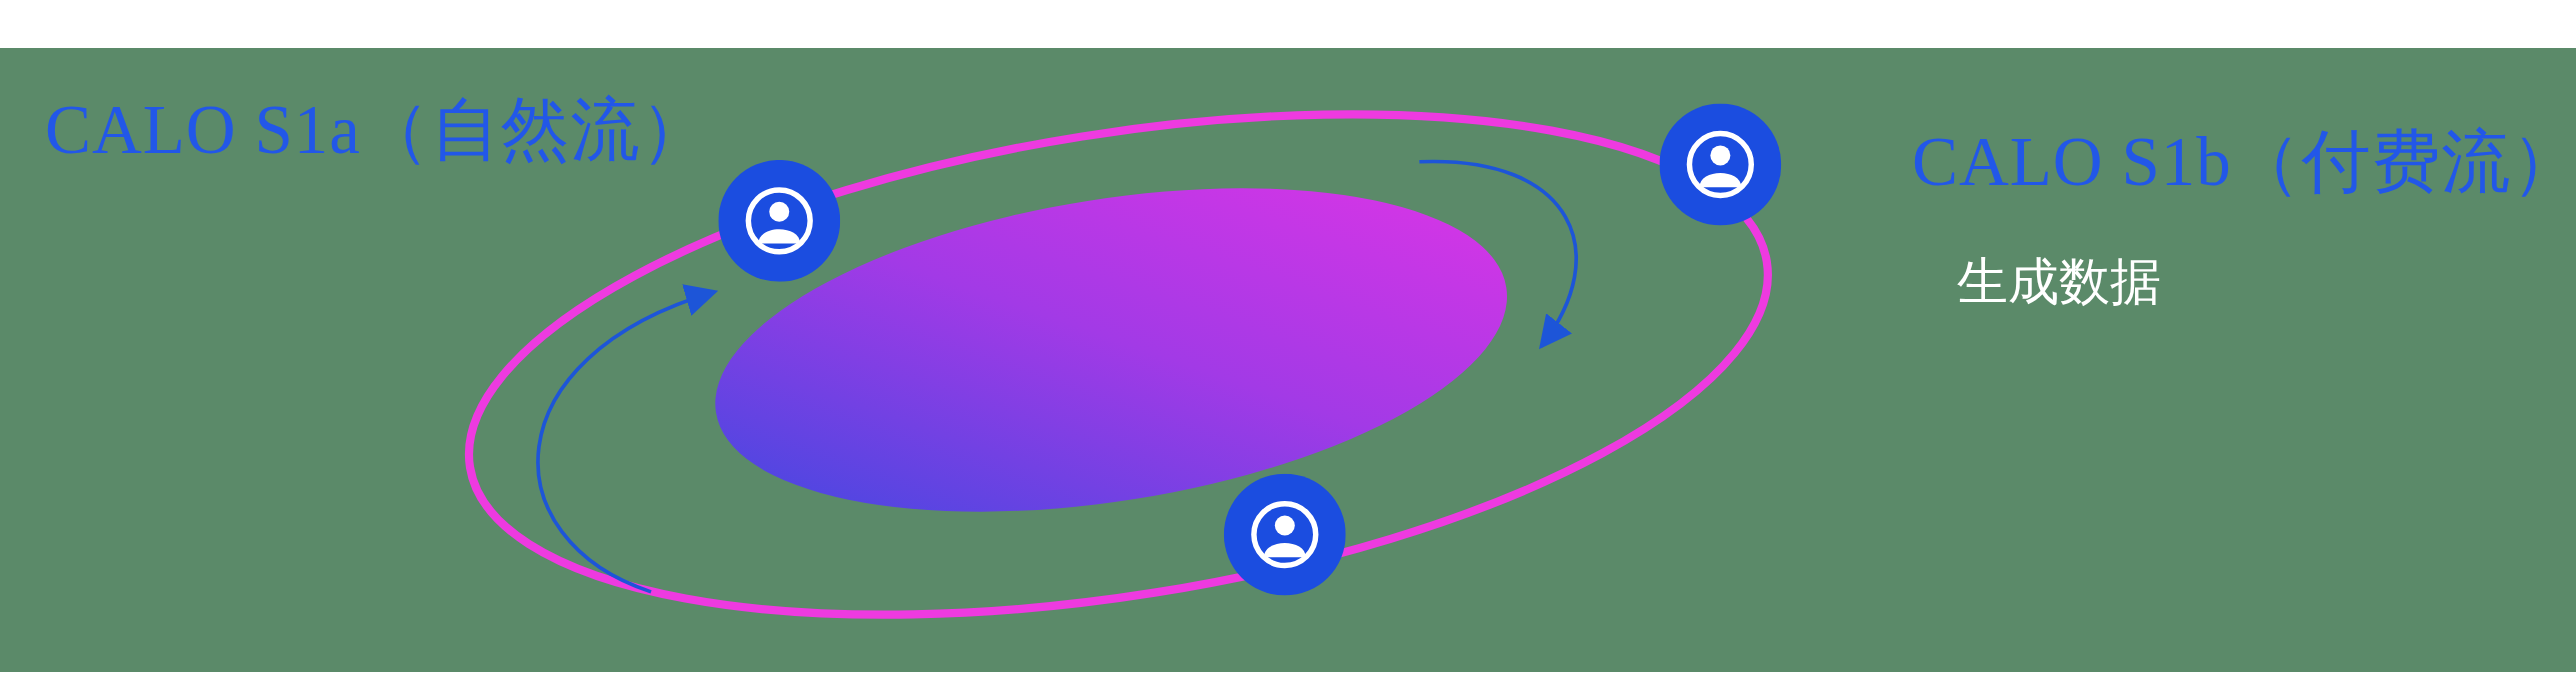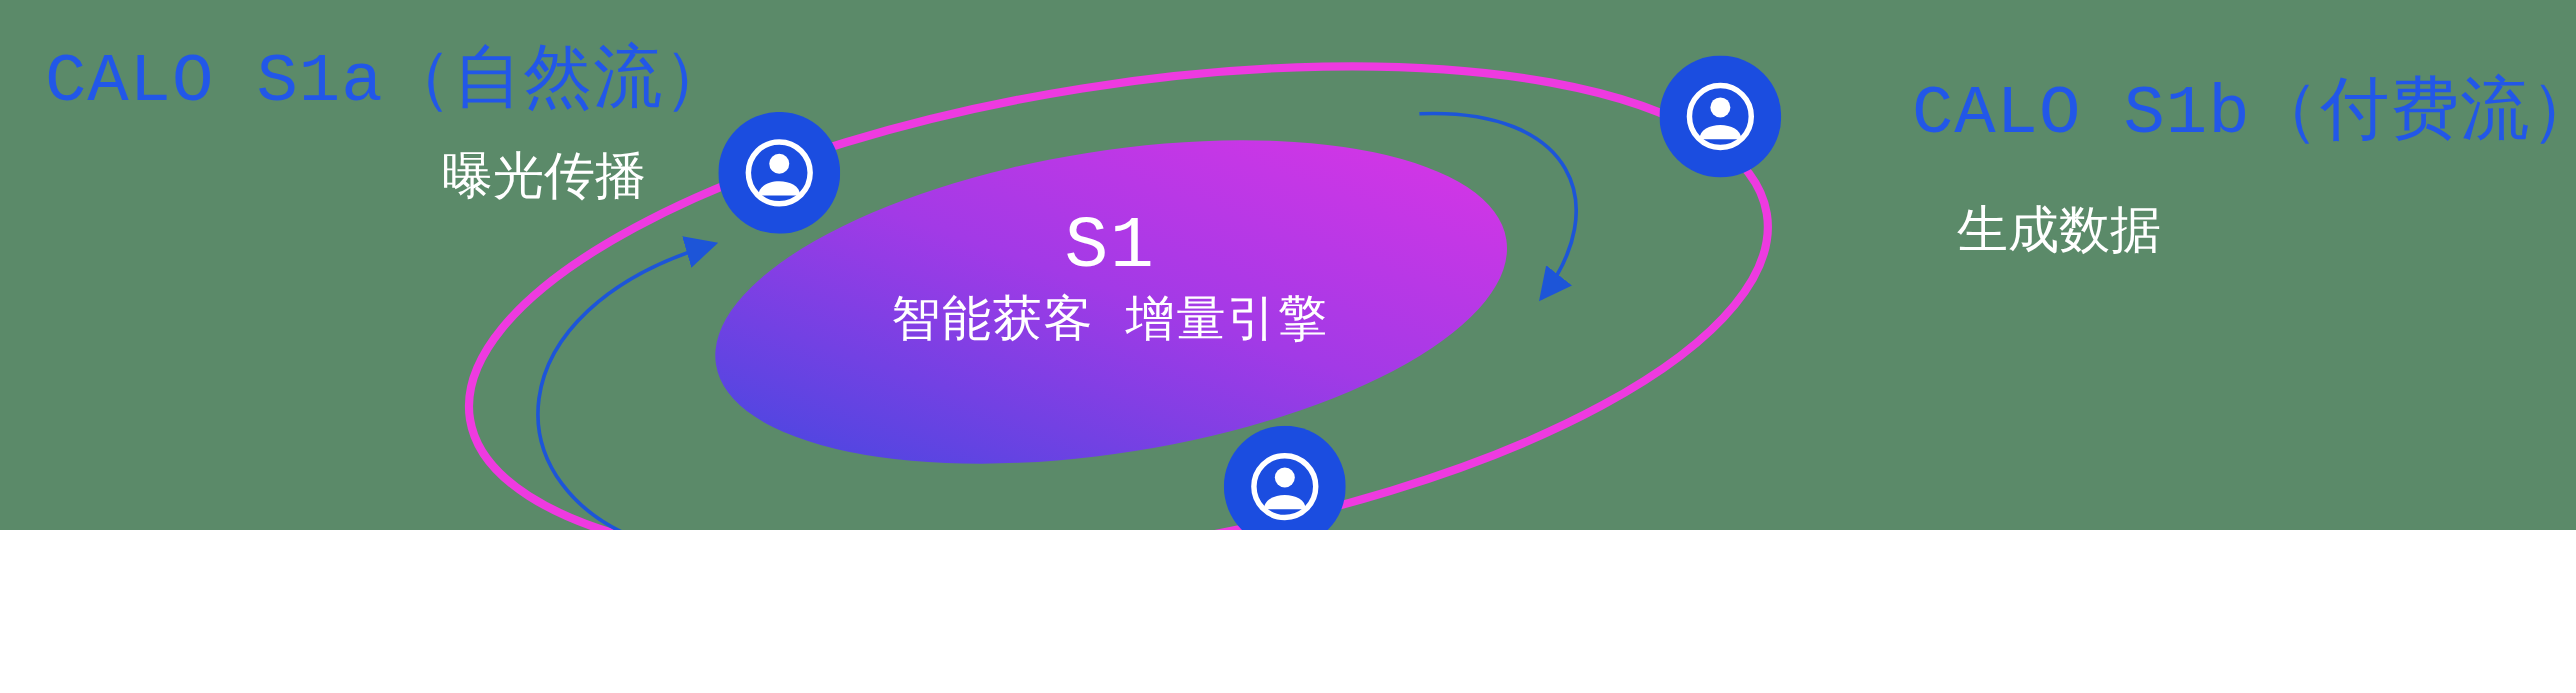--- a/index.html
+++ b/index.html
@@ -1,22 +1,23 @@
 <!DOCTYPE html>
 <html style="font-size:14.5px"><head>
 <meta charset="utf-8">
 <style>
   html,body{margin:0;padding:0;}
   .stage{
     position:relative;
     width:2576px;
-    height:530px;
+    height:624px;
     background:#5b8a69;
     overflow:hidden;
-    font-family:Liberation Mono, monospace;
+    font-family:Liberation Serif, serif;
+    margin-top:48px;
   }
   .layer{position:absolute;left:0;top:0;width:2576px;height:694px;}
   .abs{position:absolute;white-space:nowrap;line-height:1.1;}
   .blue-title{
     color:#2257e8;
     font-size:69px;
     font-weight:500;
     letter-spacing:0.9px;
   }
   .white-label{
@@ -61,25 +62,20 @@
 
     <path d="M 716 598 C 540 540, 540 340, 786 268" fill="none" stroke="#1d55d8" stroke-width="4" marker-end="url(#arrowhead)"></path>
     <path d="M 1561 125 C 1730 118, 1775 225, 1695 328" fill="none" stroke="#1d55d8" stroke-width="4" marker-end="url(#arrowhead)"></path>
 
     <use href="#userIcon" x="790" y="123" width="134" height="134"></use>
     <use href="#userIcon" x="1825" y="61" width="134" height="134"></use>
     <use href="#userIcon" x="1346" y="468" width="134" height="134"></use>
   </svg>
 
   <div class="abs blue-title" style="left:45px; top:45px;">CALO S1a（自然流）</div>
-  <div class="abs white-label" style="left:442px; top:152px;">曝光传播</div>
 
   <div class="abs blue-title" style="left:1912px; top:77px;">CALO S1b（付费流）</div>
   <div class="abs white-label" style="left:1957px; top:206px;">生成数据</div>
 
 
-  <div class="abs center-block" style="left:1110px; top:207px;">
-    <div class="core-title">S1</div>
-    <div class="core-subtitle">智能获客  增量引擎</div>
-  </div>
 
 </div>
 
 
 </body></html>

